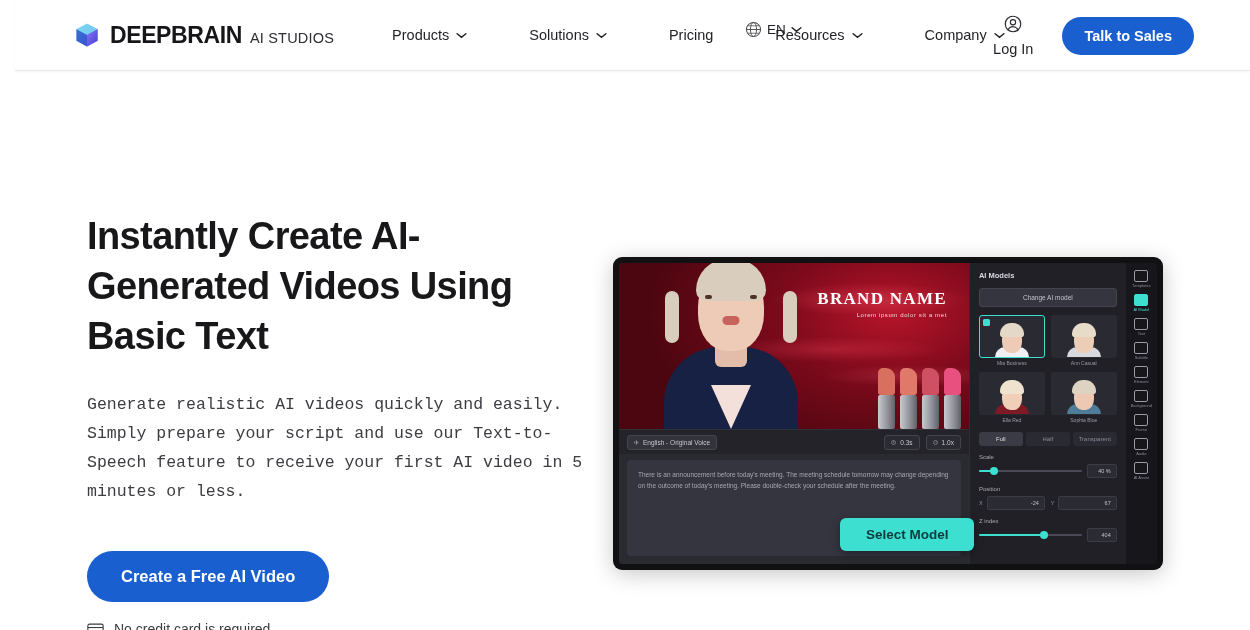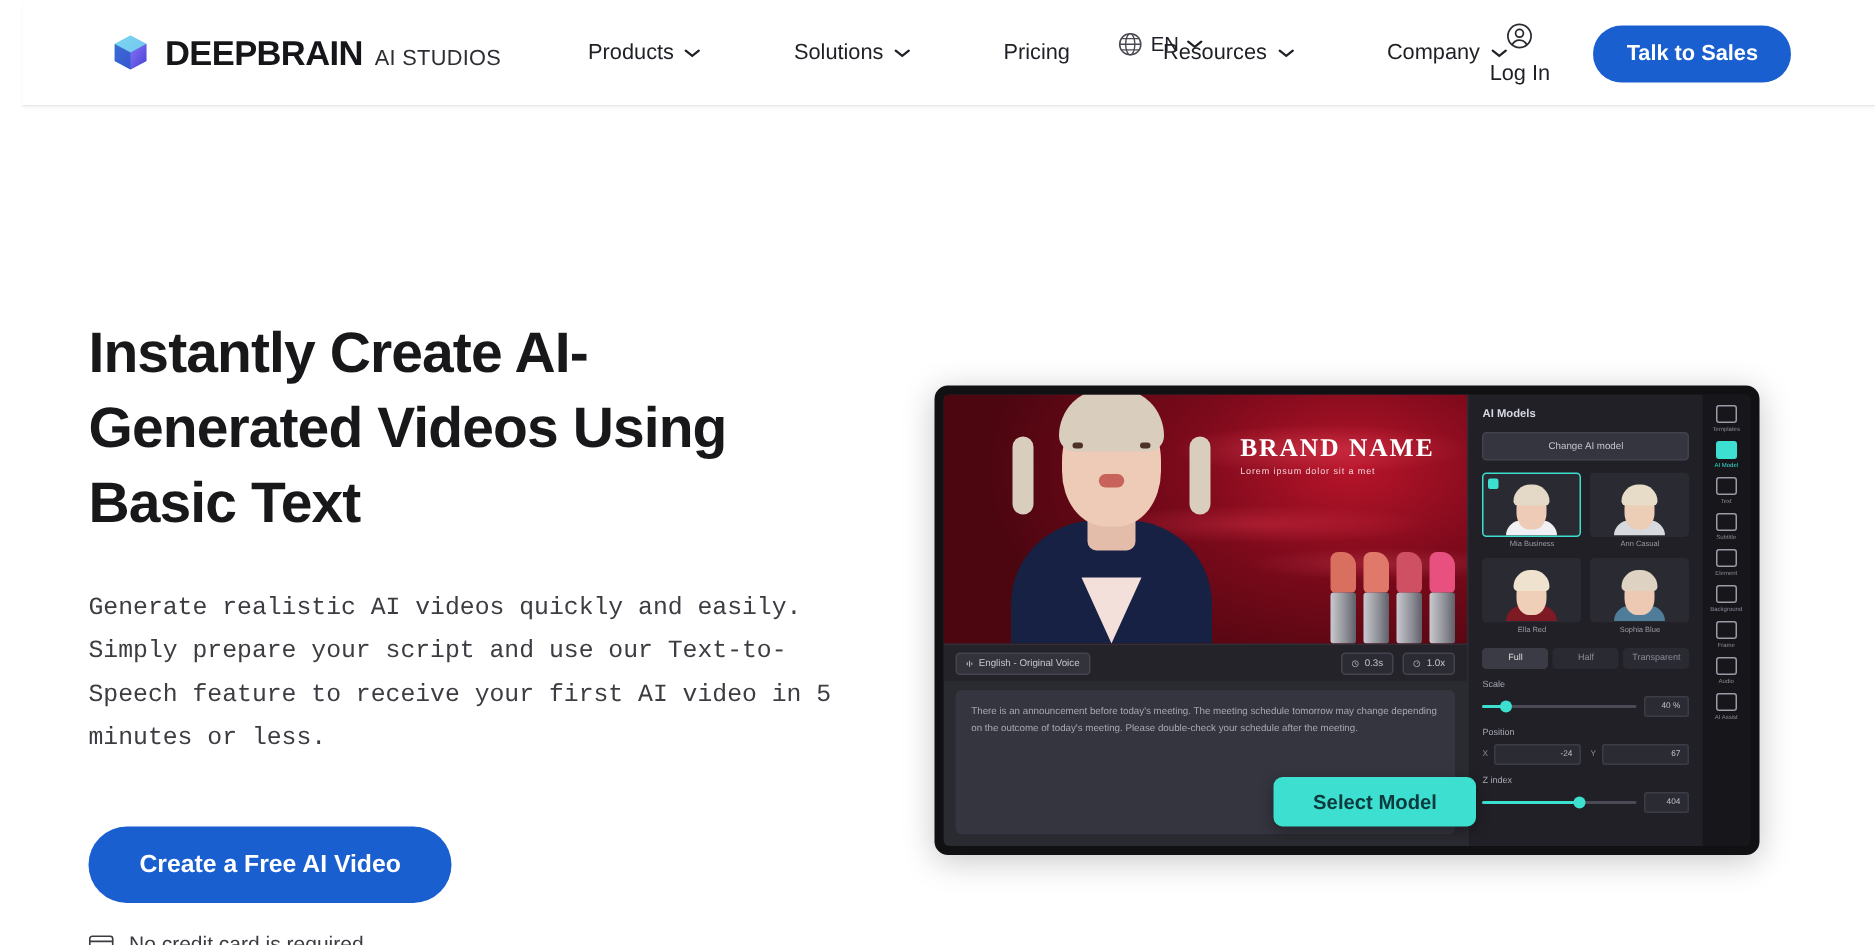--- a/index.html
+++ b/index.html
@@ -79,21 +79,21 @@
     font-size: 14.5px; font-weight: bold;
     border: none; border-radius: 22px;
     padding: 11px 22px;
     cursor: pointer;
     margin-right: 56px;
   }
 
   
   .hero {
     display: flex;
-    padding: 0 59px;
+    padding: 0 87px;
     height: 559px;
   }
   .hero-left {
     width: 545px;
     padding-top: 140px;
   }
   h1.headline {
     font-size: 38px;
     line-height: 50px;
     font-weight: bold;
@@ -165,21 +165,21 @@
   }
   .silk {
     position: absolute; inset: 0;
     background:
       radial-gradient(ellipse 46% 16% at 72% 22%, rgba(255,90,110,.35), transparent 62%),
       radial-gradient(ellipse 52% 12% at 60% 52%, rgba(255,70,95,.28), transparent 64%),
       radial-gradient(ellipse 40% 10% at 84% 68%, rgba(255,110,130,.22), transparent 66%);
   }
   .brandname {
     position: absolute; top: 26px; right: 22px;
-    text-align: left;
+    text-align: right;
     color: #fff;
   }
   .brandname .bn-title {
     font-family: "Liberation Serif", serif;
     font-size: 17px; font-weight: bold; letter-spacing: 1.3px;
   }
   .brandname .bn-sub {
     font-size: 6px; letter-spacing: .6px; margin-top: 3px;
     color: #f3d3d8;
   }

